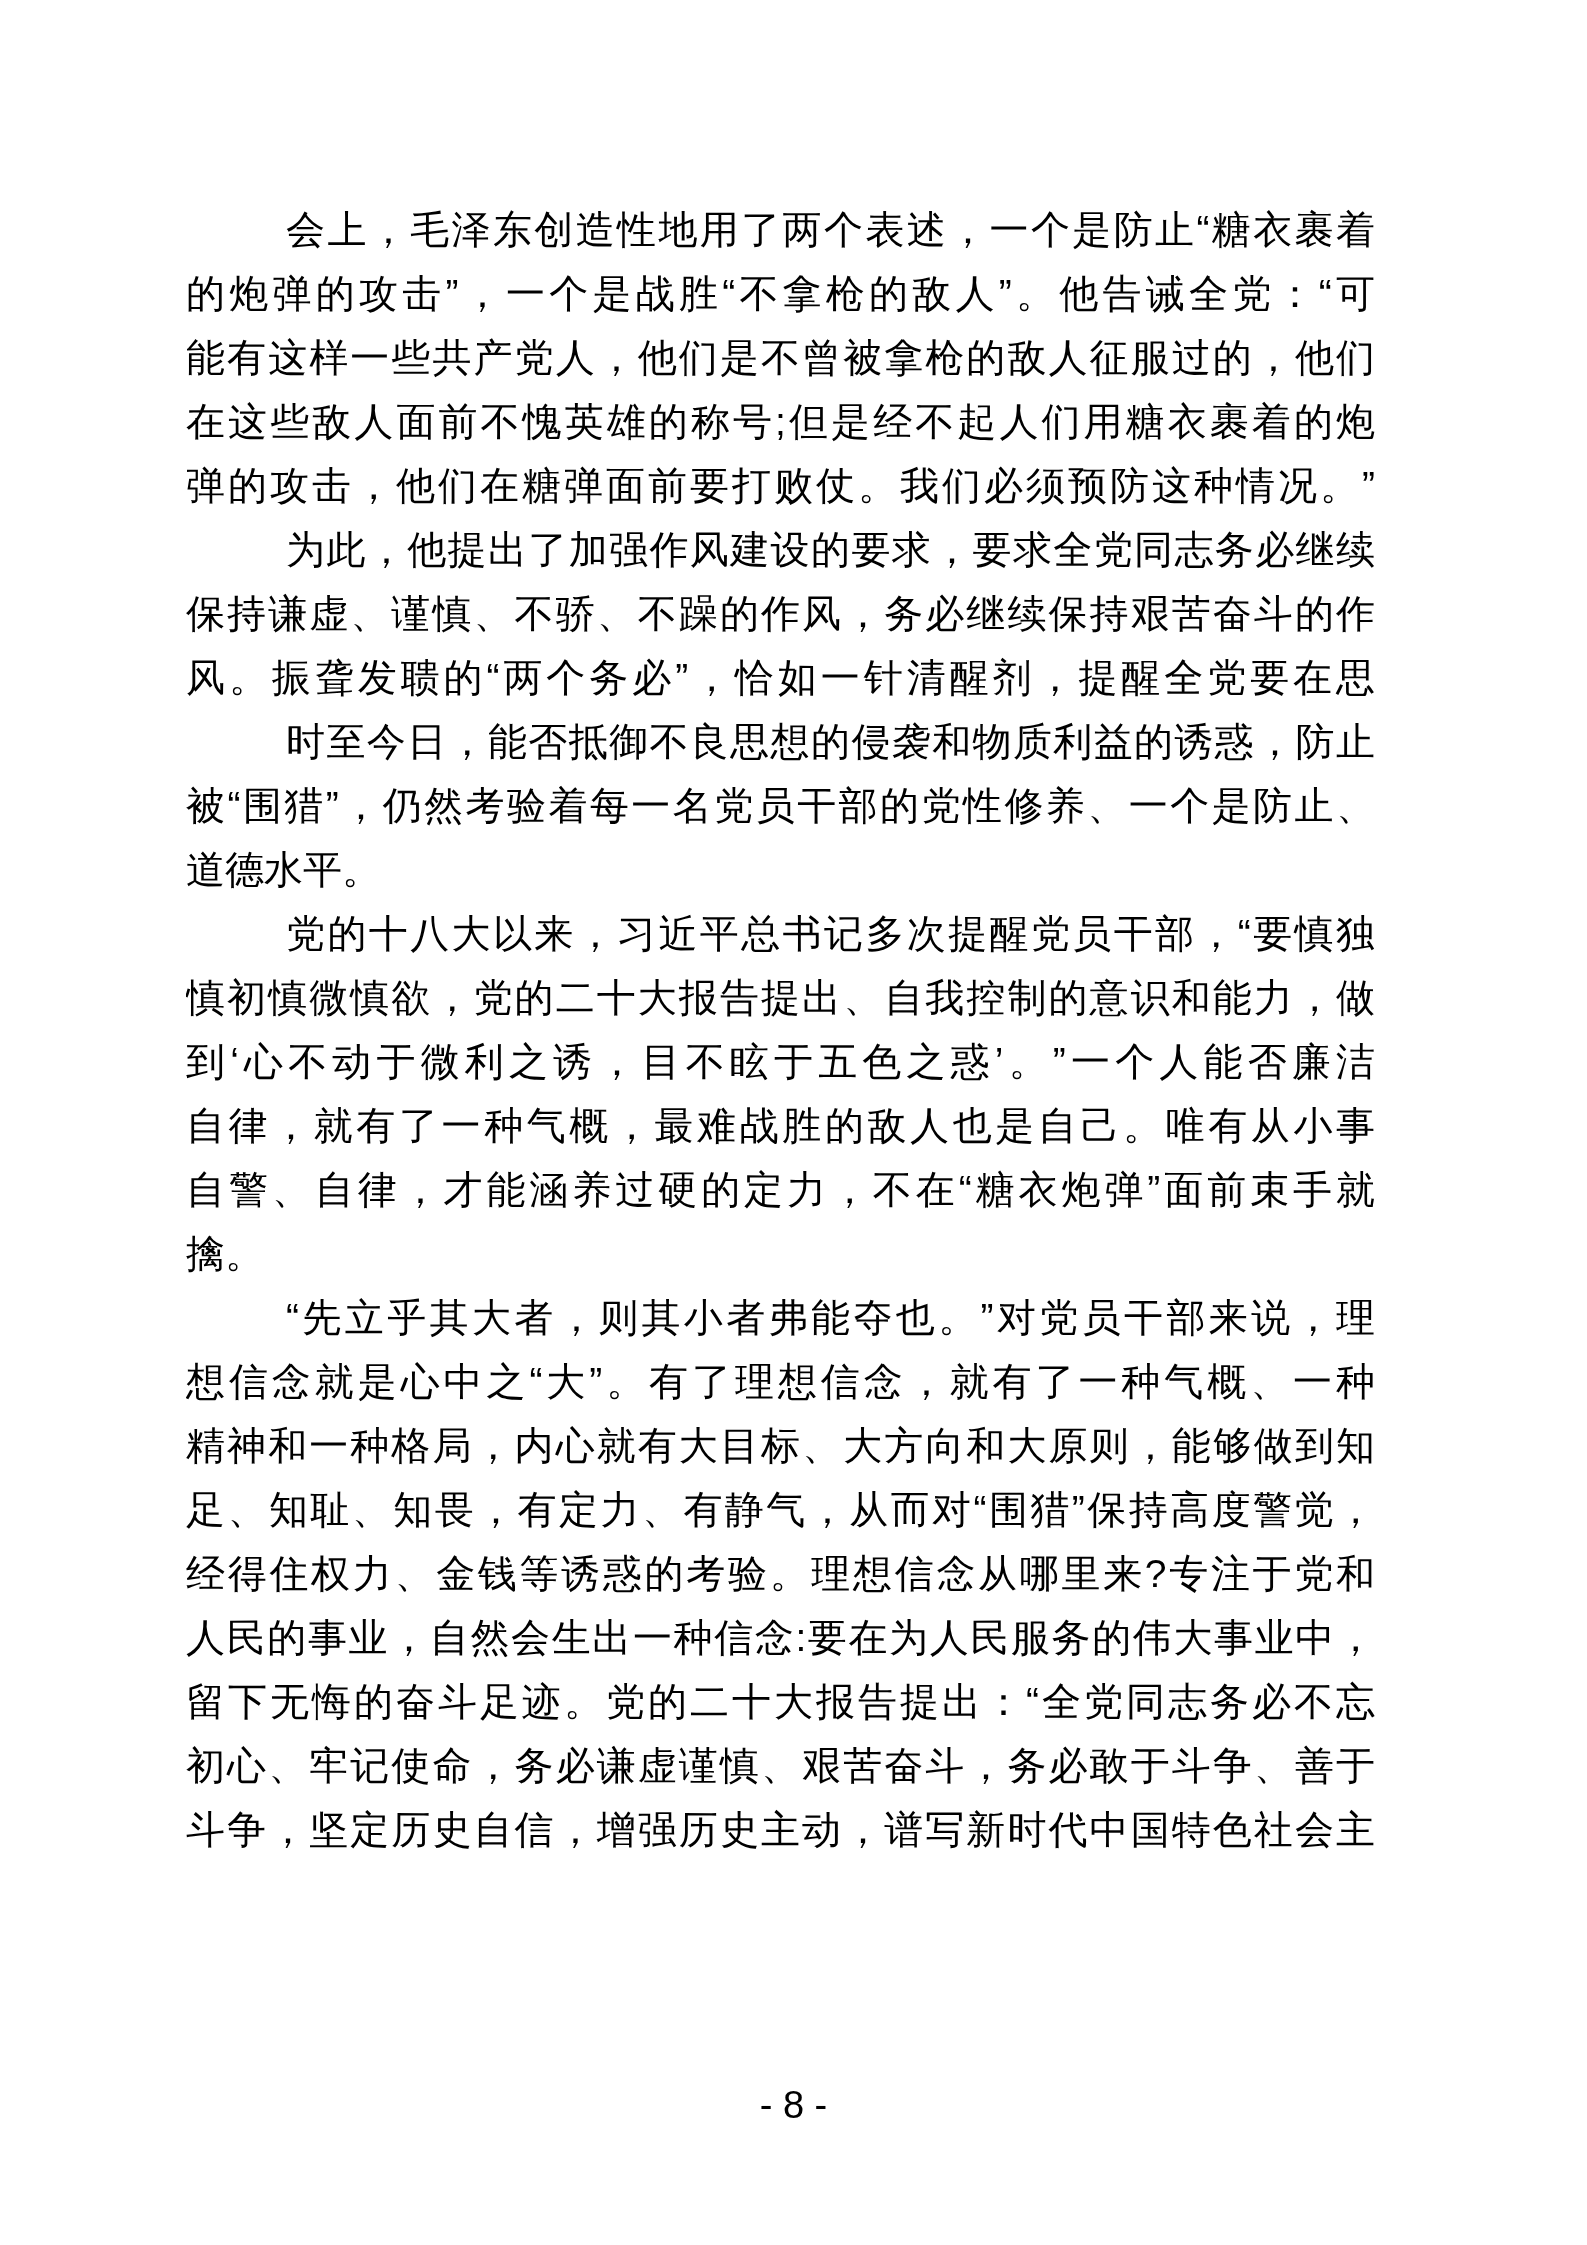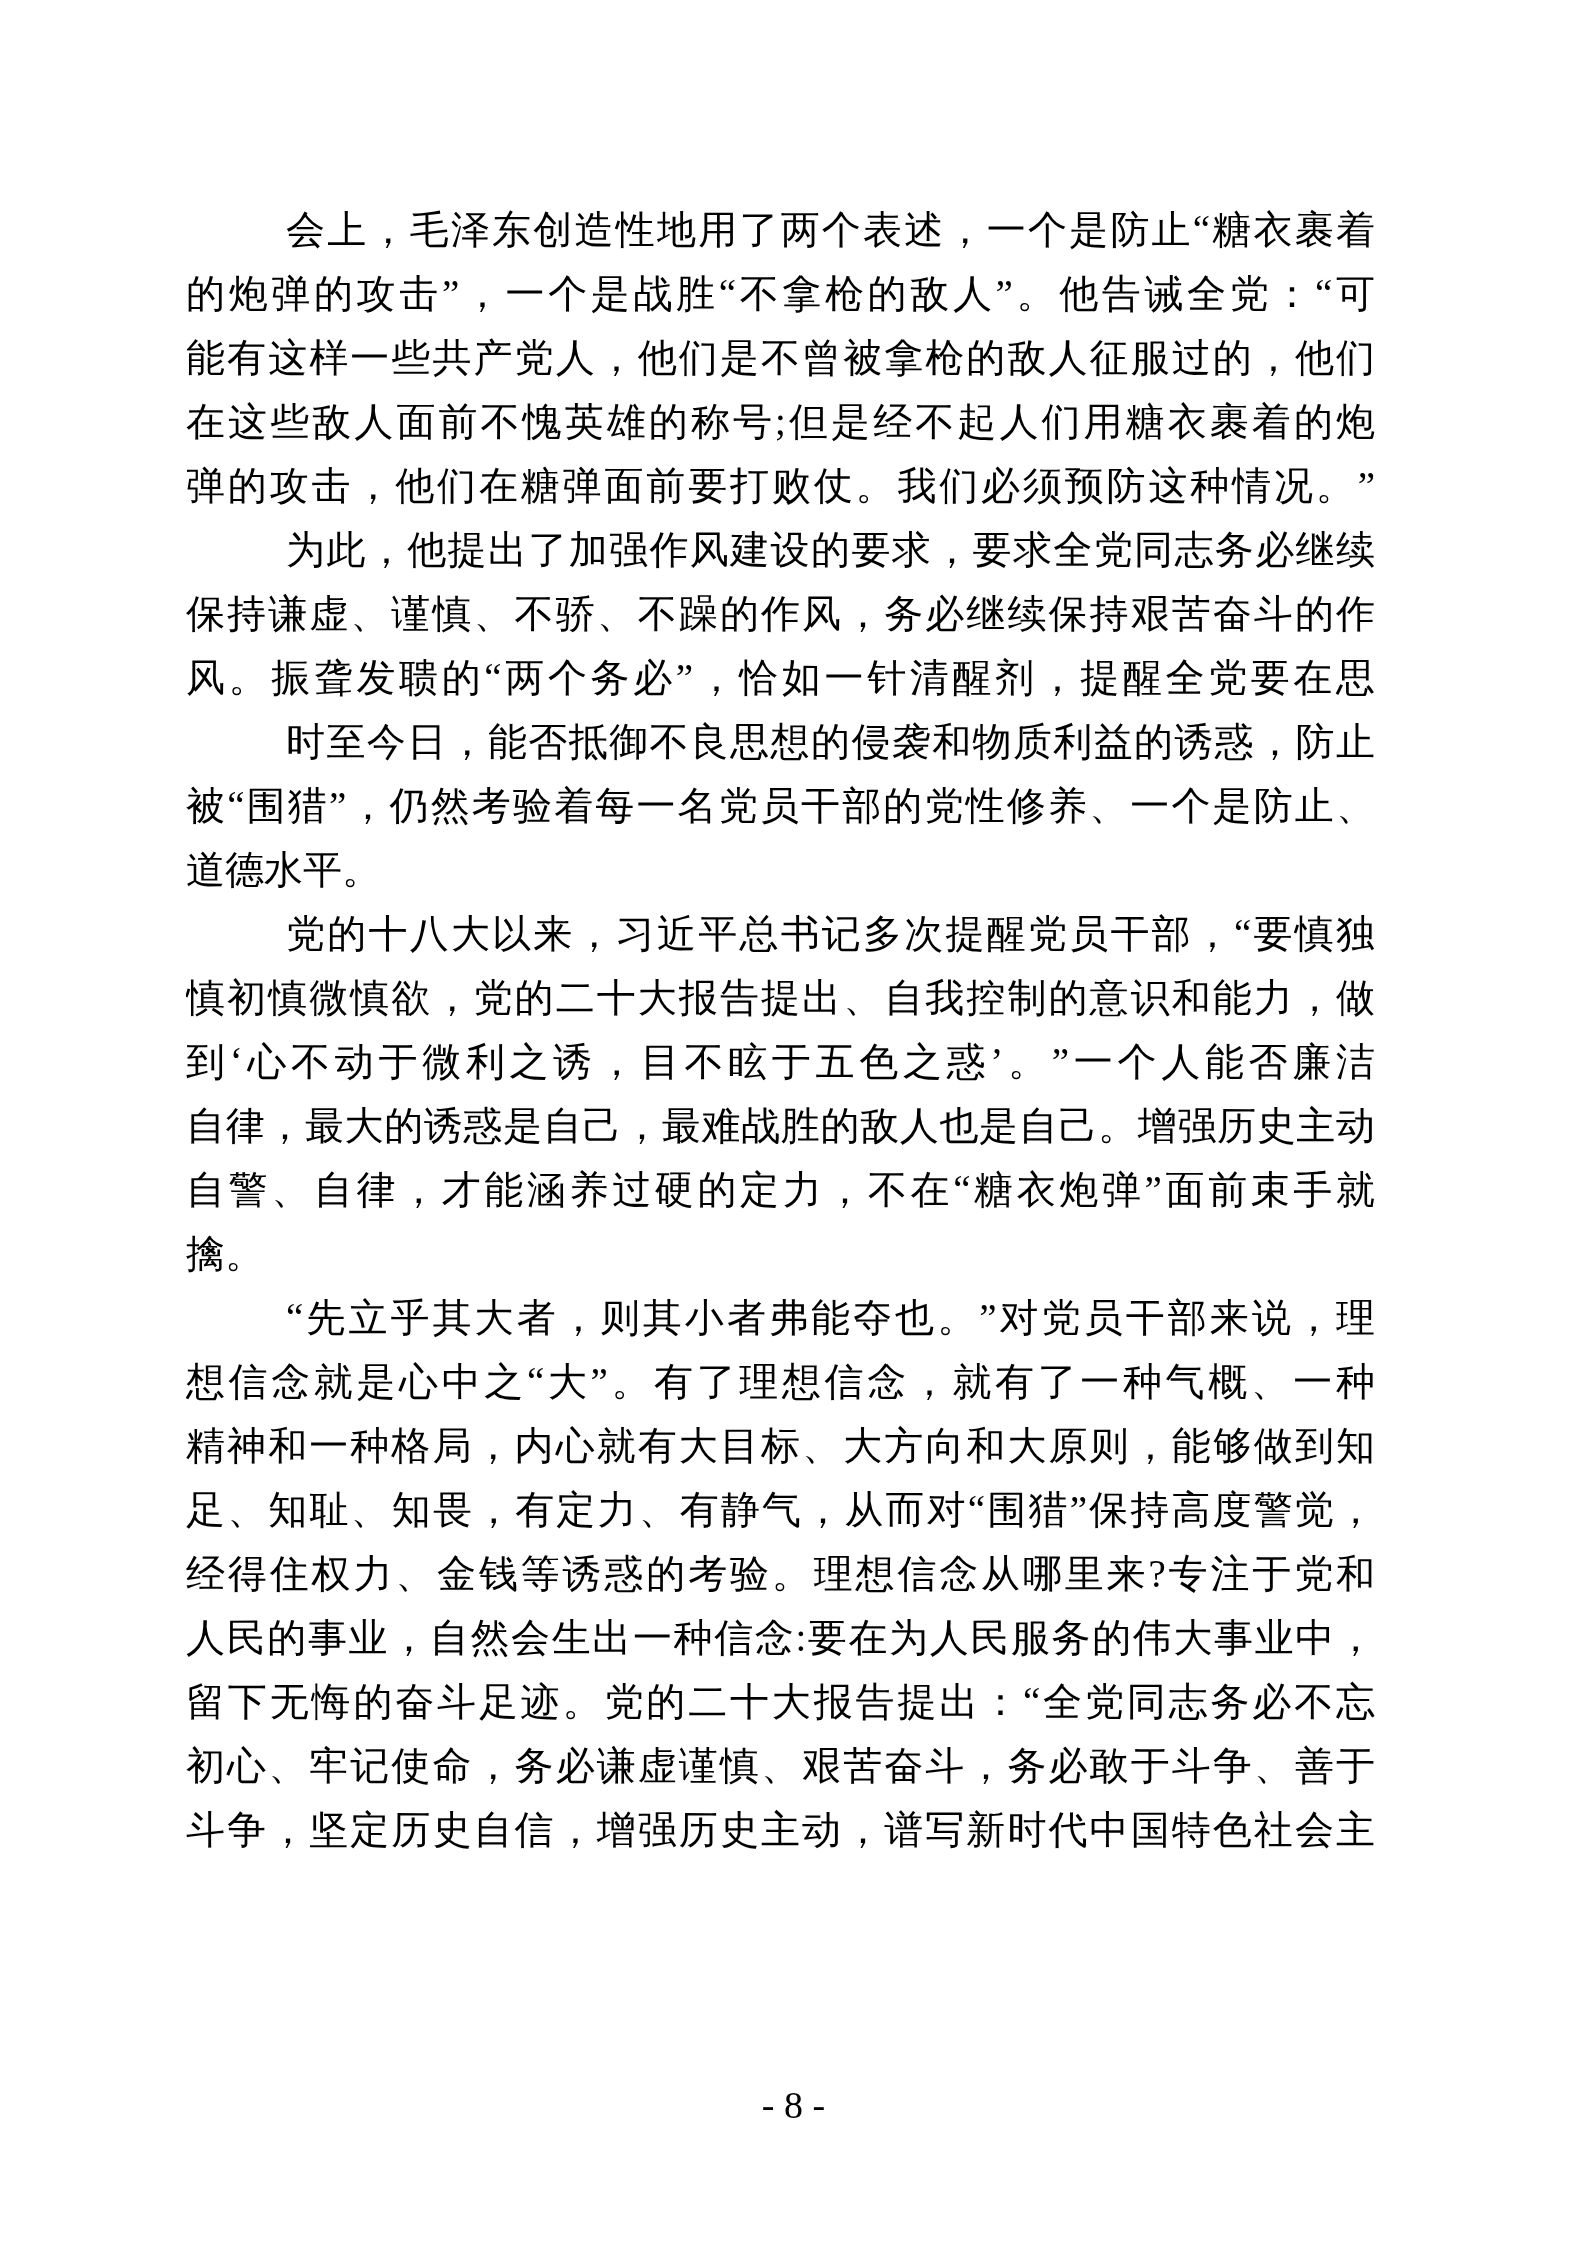--- a/index.html
+++ b/index.html
@@ -6,21 +6,21 @@
     margin: 0;
     padding: 0;
     background: #ffffff;
   }
   .page {
     position: relative;
     width: 1587px;
     height: 2245px;
     background: #ffffff;
     color: #000000;
-    font-family: Liberation Serif, serif;
+    font-family: Liberation Sans, sans-serif;
     overflow: hidden;
   }
   .text-block {
     position: absolute;
     left: 186px;
     top: 198px;
     width: 1189px;
     font-size: 39px;
     line-height: 64px;
   }
@@ -62,21 +62,21 @@
       <div class="line">弹的攻击，他们在糖弹面前要打败仗。我们必须预防这种情况。”</div>
       <div class="line first">为此，他提出了加强作风建设的要求，要求全党同志务必继续</div>
       <div class="line">保持谦虚、谨慎、不骄、不躁的作风，务必继续保持艰苦奋斗的作</div>
       <div class="line">风。振聋发聩的“两个务必”，恰如一针清醒剂，提醒全党要在思</div>
       <div class="line first">时至今日，能否抵御不良思想的侵袭和物质利益的诱惑，防止</div>
       <div class="line">被“围猎”，仍然考验着每一名党员干部的党性修养、一个是防止、</div>
       <div class="line short">道德水平。</div>
       <div class="line first">党的十八大以来，习近平总书记多次提醒党员干部，“要慎独</div>
       <div class="line">慎初慎微慎欲，党的二十大报告提出、自我控制的意识和能力，做</div>
       <div class="line">到‘心不动于微利之诱，目不眩于五色之惑’。”一个人能否廉洁</div>
-      <div class="line">自律，最大的诱惑是自己，最难战胜的敌人也是自己。增强历史主动</div>
+      <div class="line">自律，就有了一种气概，最难战胜的敌人也是自己。唯有从小事</div>
       <div class="line">自警、自律，才能涵养过硬的定力，不在“糖衣炮弹”面前束手就</div>
       <div class="line short">擒。</div>
       <div class="line first">“先立乎其大者，则其小者弗能夺也。”对党员干部来说，理</div>
       <div class="line">想信念就是心中之“大”。有了理想信念，就有了一种气概、一种</div>
       <div class="line">精神和一种格局，内心就有大目标、大方向和大原则，能够做到知</div>
       <div class="line">足、知耻、知畏，有定力、有静气，从而对“围猎”保持高度警觉，</div>
       <div class="line">经得住权力、金钱等诱惑的考验。理想信念从哪里来?专注于党和</div>
       <div class="line">人民的事业，自然会生出一种信念:要在为人民服务的伟大事业中，</div>
       <div class="line">留下无悔的奋斗足迹。党的二十大报告提出：“全党同志务必不忘</div>
       <div class="line">初心、牢记使命，务必谦虚谨慎、艰苦奋斗，务必敢于斗争、善于</div>

